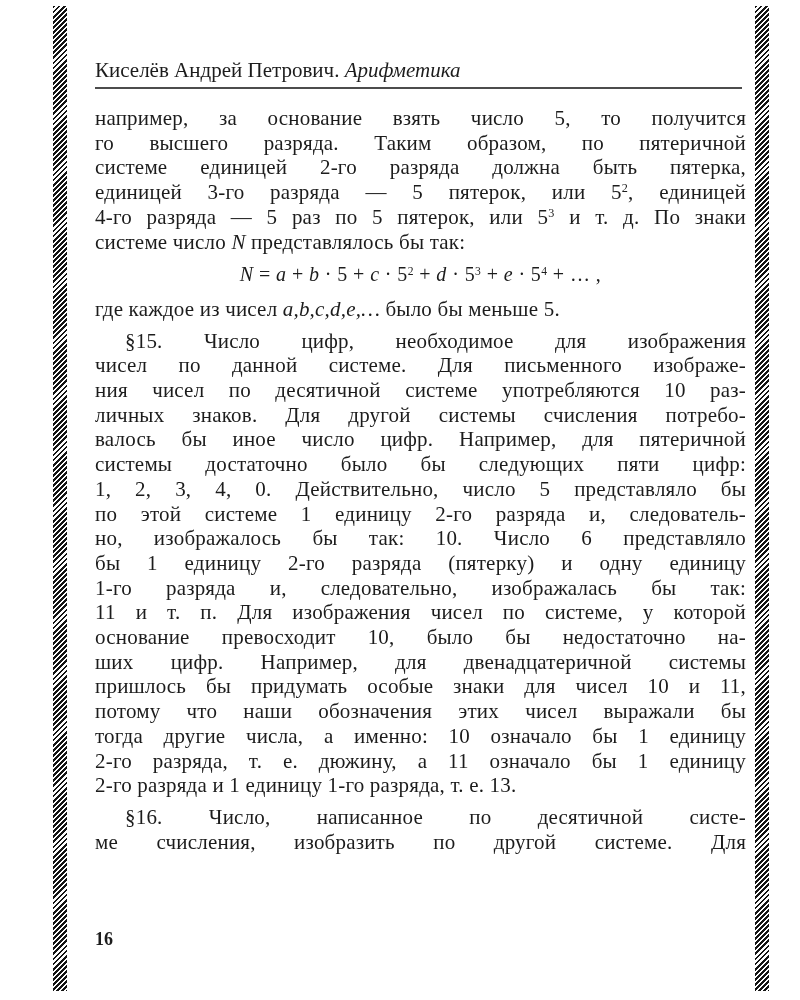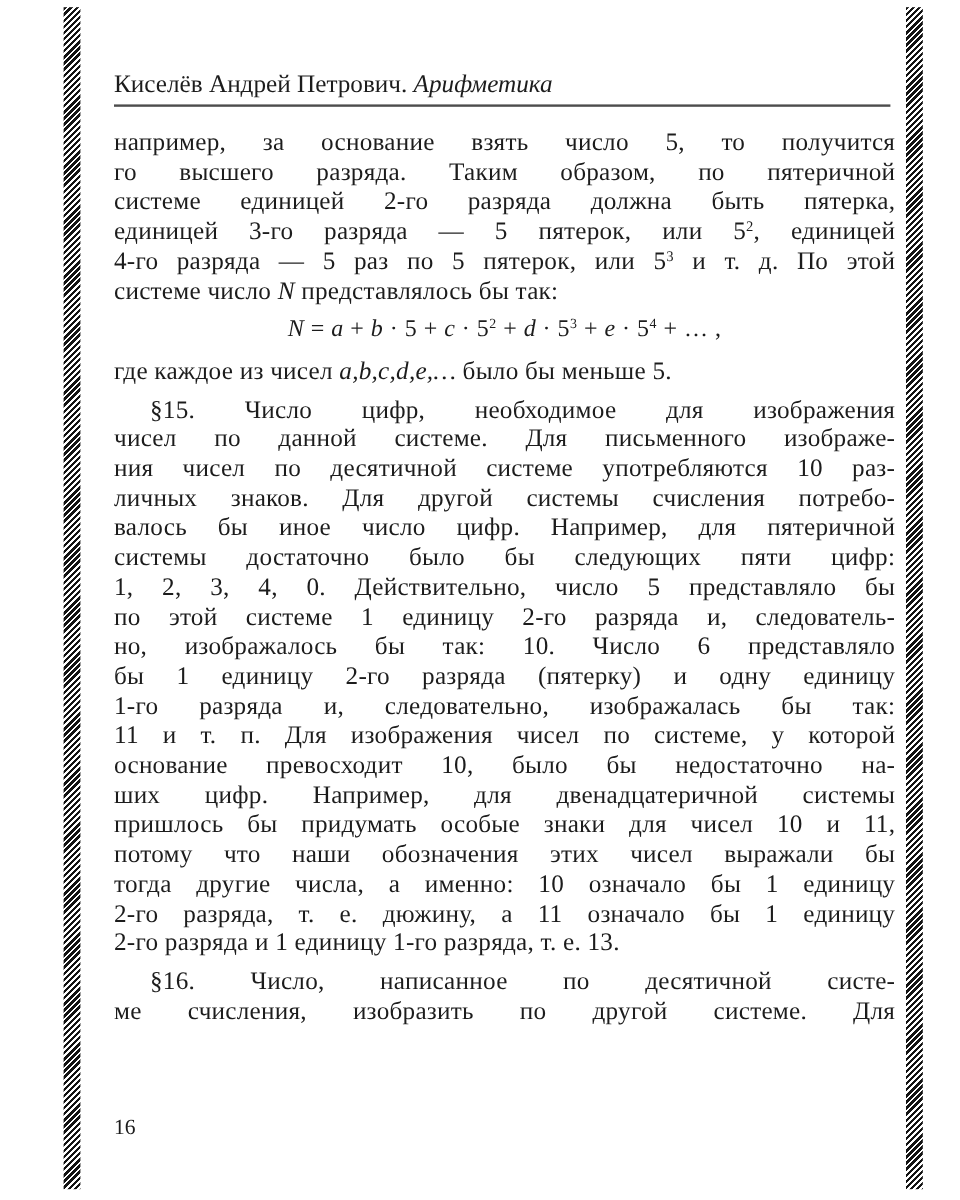--- a/index.html
+++ b/index.html
@@ -47,41 +47,41 @@
   .formula {
     margin: 8px 0 10px 0;
     text-align: center;
     font-size: 20px;
     letter-spacing: 0.4px;
   }
   .formula span.i { font-style: italic; }
 
   .page-number {
     position: absolute; left: 95px; top: 929px;
-    font-size: 18px; font-weight: normal; text-align: center;
+    font-size: 18px; font-weight: bold; text-align: center;
   }
 </style>
 </head>
 <body>
 
 <div class="stripe left"></div>
 <div class="stripe right"></div>
 
 <div class="header">
   <span class="author">Киселёв Андрей Петрович.</span><span class="title"> Арифметика</span>
 </div>
 <div class="rule"></div>
 
 <div class="page-body">
     <div class="para">
       <div class="line"><span>например, за основание взять число 5, то получится</span></div>
       <div class="line"><span>го высшего разряда. Таким образом, по пятеричной</span></div>
       <div class="line"><span>системе единицей 2-го разряда должна быть пятерка,</span></div>
       <div class="line"><span>единицей 3-го разряда — 5 пятерок, или 5</span><sup>2</sup><span>, единицей</span></div>
-      <div class="line"><span>4-го разряда — 5 раз по 5 пятерок, или 5</span><sup>3</sup><span> и т. д. По этой</span></div>
+      <div class="line"><span>4-го разряда — 5 раз по 5 пятерок, или 5</span><sup>3</sup><span> и т. д. По знаки</span></div>
       <div class="line last"><span>системе число </span><span class="i">N</span><span> представлялось бы так:</span></div>
     </div>
     <div class="formula"><span class="i">N</span><span> = </span><span class="i">a</span><span> + </span><span class="i">b</span><span> · 5 + </span><span class="i">c</span><span> · 5</span><sup>2</sup><span> + </span><span class="i">d</span><span> · 5</span><sup>3</sup><span> + </span><span class="i">e</span><span> · 5</span><sup>4</sup><span> + … ,</span></div>
     <div class="para">
       <div class="line last"><span>где каждое из чисел </span><span class="i">a,b,c,d,e,…</span><span> было бы меньше 5.</span></div>
     </div>
     <div class="para sect">
       <div class="line first-indent"><span class="b">§15. Число цифр, необходимое для изображения</span></div>
       <div class="line"><span class="b">чисел по данной системе. </span><span>Для письменного изображе-</span></div>
       <div class="line"><span>ния чисел по десятичной системе употребляются 10 раз-</span></div>

